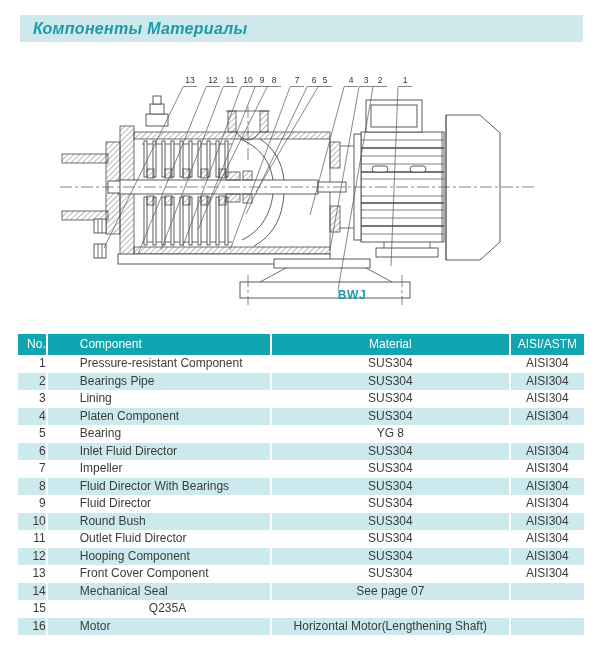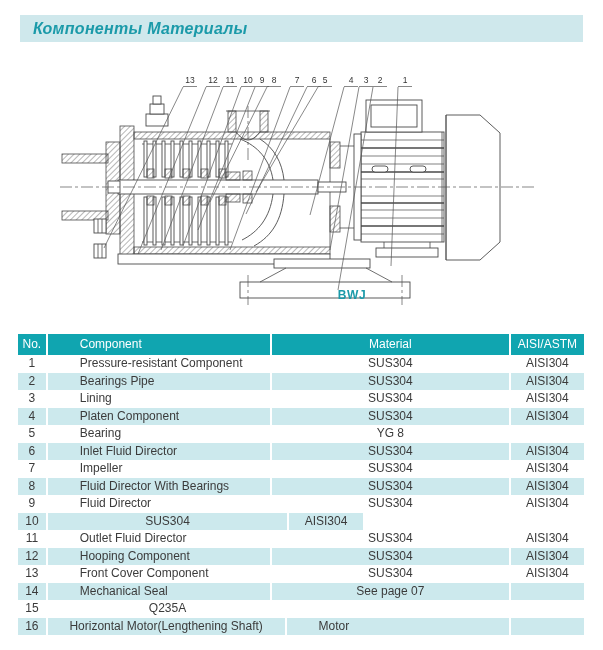--- a/index.html
+++ b/index.html
@@ -24,21 +24,21 @@
     font-size:12px;font-weight:bold;color:var(--accent-text);letter-spacing:.6px;
   }
   
   .table{position:absolute;left:18px;top:334px;width:566px;font-size:12px;}
   .t-head,.t-row{display:flex;}
   .t-head{height:21px;line-height:21px;color:#ffffff;}
   .t-head .c{background:var(--teal);}
   .t-row{height:17.5px;line-height:17.5px;}
   .t-row.stripe .c{background:var(--stripe);}
   .c{white-space:nowrap;overflow:hidden;}
-  .c.no{width:28px;text-align:center;margin-right:2px;}
+  .c.no{width:28px;text-align:right;margin-right:2px;}
   .c.comp{width:192px;padding-left:32px;margin-right:2px;}
   .c.mat{width:239px;text-align:center;margin-right:2px;}
   .c.aisi{width:74px;text-align:center;}
   
   svg .part{fill:#ffffff;stroke:var(--line);stroke-width:.9;}
   svg .hatch{fill:url(#h);stroke:var(--line);stroke-width:.8;}
   svg .ln{fill:none;stroke:var(--line);stroke-width:.9;}
   svg line{stroke:var(--line);stroke-width:.8;}
   svg .cl{stroke:#555;stroke-width:.7;stroke-dasharray:12 3 3 3;fill:none;}
   svg .fin{stroke:var(--line);stroke-width:.7;}
@@ -321,20 +321,21 @@
 
   <div class="t-row">
     <div class="c no">9</div>
     <div class="c comp">Fluid Director</div>
     <div class="c mat">SUS304</div>
     <div class="c aisi">AISI304</div>
   </div>
 
   <div class="t-row stripe">
     <div class="c no">10</div>
+    <div class="c comp">Round Bush</div>
     <div class="c mat">SUS304</div>
     <div class="c aisi">AISI304</div>
   </div>
 
   <div class="t-row">
     <div class="c no">11</div>
     <div class="c comp">Outlet Fluid Director</div>
     <div class="c mat">SUS304</div>
     <div class="c aisi">AISI304</div>
   </div>
@@ -361,18 +362,18 @@
   </div>
 
   <div class="t-row">
     <div class="c no">15</div>
     <div class="c mat">Q235A</div>
     <div class="c aisi"></div>
   </div>
 
   <div class="t-row stripe">
     <div class="c no">16</div>
+    <div class="c comp">Motor</div>
     <div class="c mat">Horizontal Motor(Lengthening Shaft)</div>
-    <div class="c comp">Motor</div>
     <div class="c aisi"></div>
   </div>
 </div>
 </div>
 
 </body></html>

